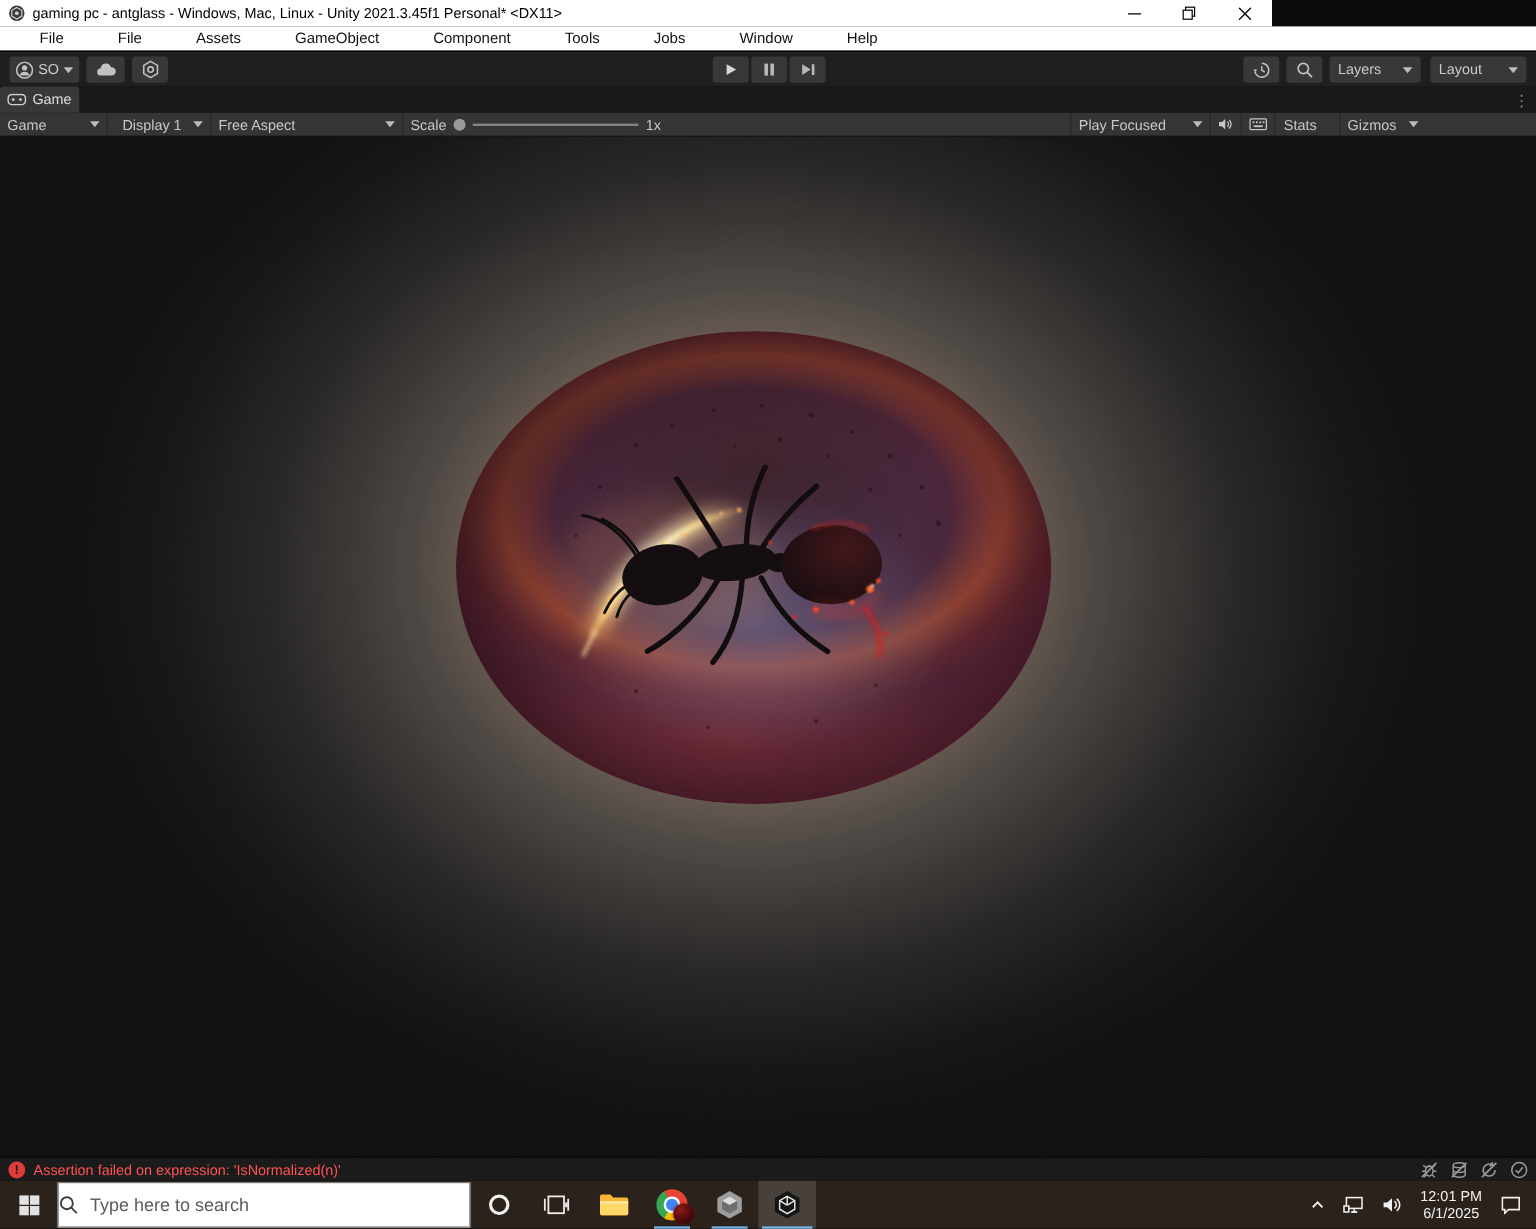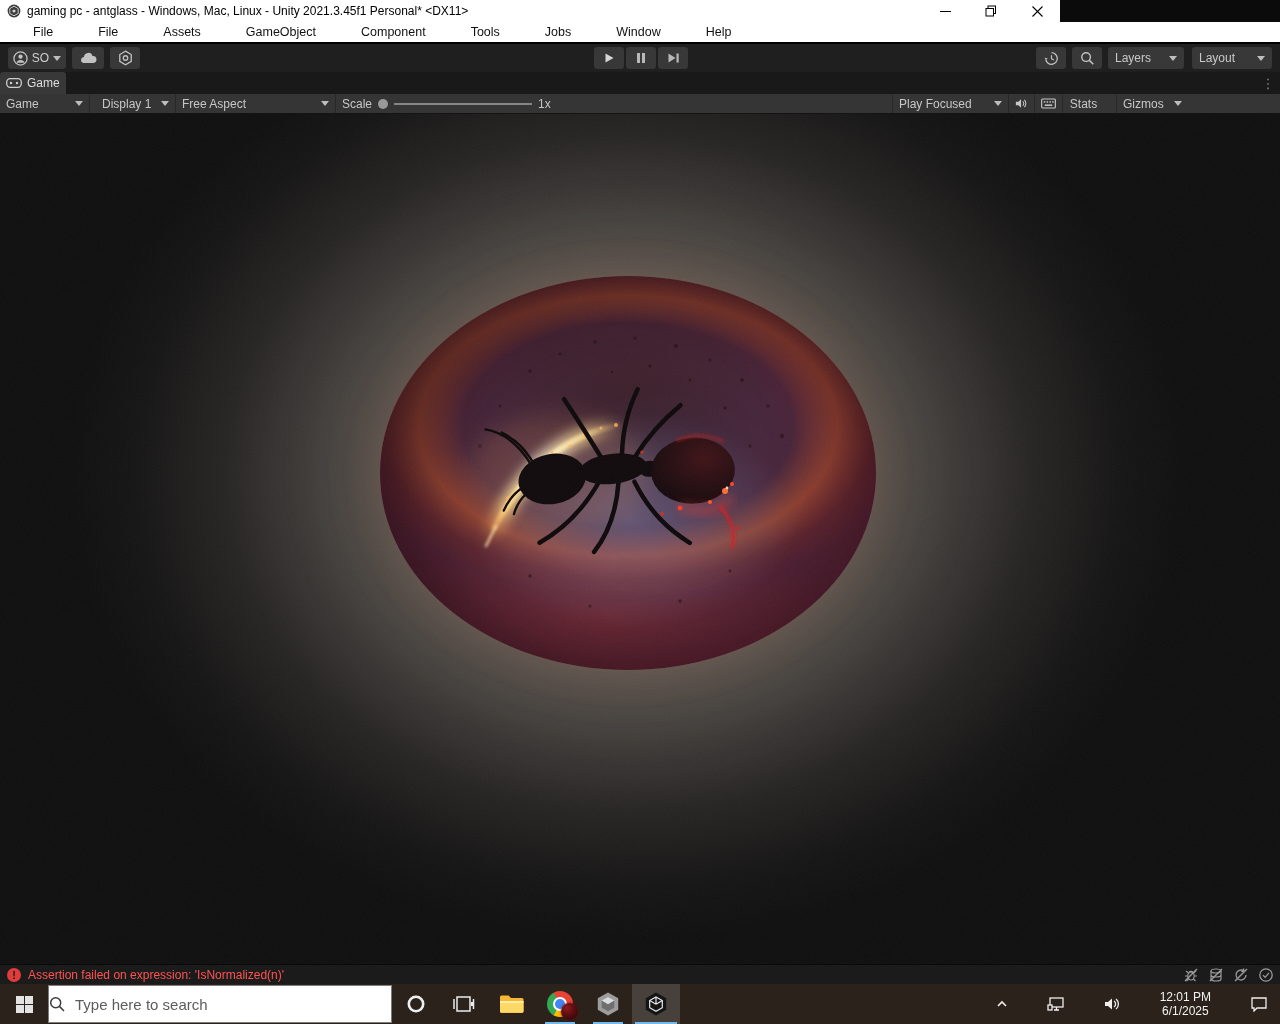--- a/index.html
+++ b/index.html
@@ -95,21 +95,21 @@
   .run-underline { position:absolute; bottom:0; left:50%; transform:translateX(-50%); height:2px;
                    background:#76b9ed; }
   .task-active { background:rgba(255,255,255,0.14); }
   .chrome-ball { width:26px; height:26px; border-radius:50%; position:relative;
     background:conic-gradient(from -30deg, #ea4335 0deg 120deg, #fbbc05 120deg 240deg, #34a853 240deg 360deg); }
   .chrome-ball .cb-white { position:absolute; left:6px; top:6px; width:14px; height:14px; border-radius:50%; background:#fff; }
   .chrome-ball .cb-blue { position:absolute; left:8px; top:8px; width:10px; height:10px; border-radius:50%; background:#4285f4; }
   .red-orb { position:absolute; left:14px; top:12px; width:17px; height:17px; border-radius:50%;
     background:radial-gradient(circle at 35% 30%, #8e1a1a 0%, #5a0d10 45%, #230406 100%);
     box-shadow:0 0 3px rgba(120,10,10,0.8); }
-  .tray { margin-left:auto; display:flex; align-items:center;gap:24px; }
+  .tray { margin-left:auto; display:flex; align-items:center; }
   .tray-item { height:40px; display:flex; align-items:center; justify-content:center; padding:0 7px; }
   .clock { text-align:center; color:#f2f2f2; font-size:12px; line-height:14px; padding:0 8px; }
 
   svg { display:block; }
 </style>
 </head>
 <body>
 
 <div id="app">
 

